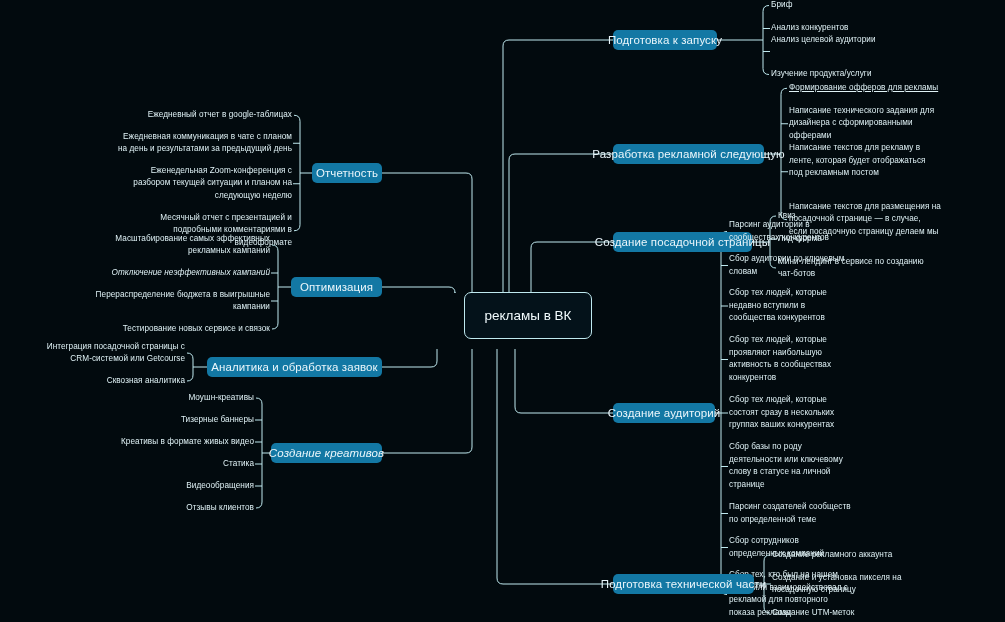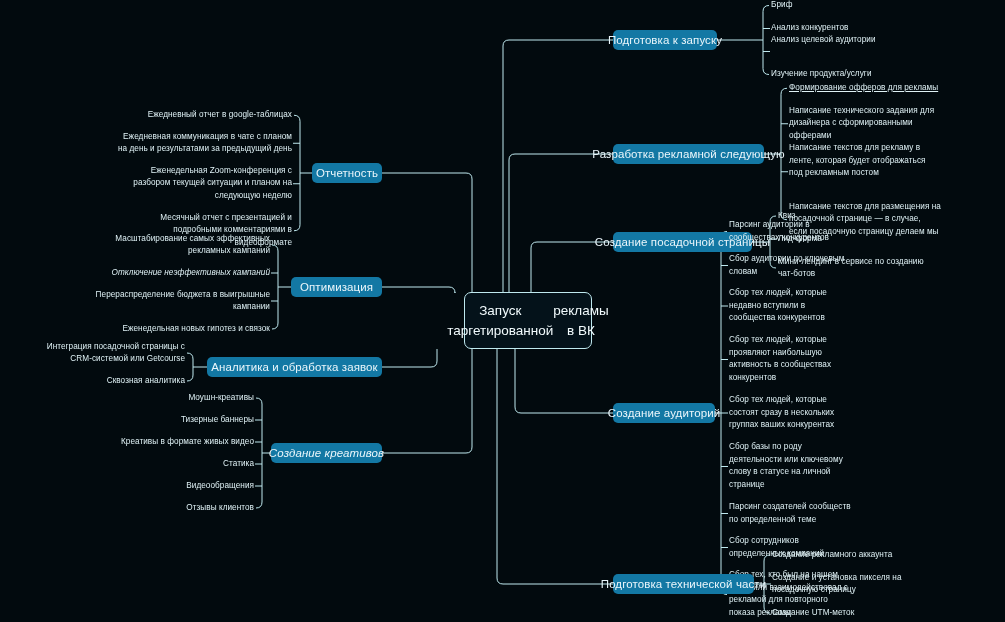--- a/index.html
+++ b/index.html
@@ -153,34 +153,33 @@
       <div class="leaf l" style="width: 175px; left: 117px; top: 108.75px;"><span>Ежедневный отчет в google-таблицах</span></div>
       <div class="leaf l" style="width: 175px; left: 117px; top: 130.75px;"><span>Ежедневная коммуникация в чате с планом на день и результатами за предыдущий день</span></div>
       <div class="leaf l" style="width: 175px; left: 117px; top: 164.75px;"><span>Еженедельная Zoom-конференция с разбором текущей ситуации и планом на следующую неделю</span></div>
       <div class="leaf l" style="width: 175px; left: 117px; top: 211.75px;"><span>Месячный отчет с презентацией и подробными комментариями в видеоформате</span></div>
       <div class="node" style="left: 291px; top: 277px; width: 91px; height: 20px;">
         <span>Оптимизация</span>
       </div>
       <div class="leaf l" style="width: 180px; left: 90px; top: 232.5px;"><span>Масштабирование самых эффективных рекламных кампаний</span></div>
       <div class="leaf l" style="width: 180px; left: 90px; top: 266.5px; font-style: italic;"><span>Отключение неэффективных кампаний</span></div>
       <div class="leaf l" style="width: 180px; left: 90px; top: 288.5px;"><span>Перераспределение бюджета в выигрышные кампании</span></div>
-      <div class="leaf l" style="width: 180px; left: 90px; top: 322.5px;"><span>Еженедельная новых гипотез и связок</span></div>
+      <div class="leaf l" style="width: 180px; left: 90px; top: 322.5px;"><span>Тестирование новых сервисе и связок</span></div>
       <div class="node" style="left: 207px; top: 357px; width: 175px; height: 20px;">
         <span>Аналитика и обработка заявок</span>
       </div>
       <div class="leaf l" style="width: 160px; left: 25px; top: 340.5px;"><span>Интеграция посадочной страницы с CRM-системой или Getcourse</span></div>
       <div class="leaf l" style="width: 160px; left: 25px; top: 374.5px;"><span>Сквозная аналитика</span></div>
       <div class="node" style="left: 271px; top: 443px; width: 111px; height: 20px; font-style: italic;">
         <span>Создание креативов</span>
       </div>
       <div class="leaf l" style="width: 170px; left: 84px; top: 391.5px;"><span>Моушн-креативы</span></div>
       <div class="leaf l" style="width: 170px; left: 84px; top: 413.5px;"><span>Тизерные баннеры</span></div>
       <div class="leaf l" style="width: 170px; left: 84px; top: 435.5px;"><span>Креативы в формате живых видео</span></div>
       <div class="leaf l" style="width: 170px; left: 84px; top: 457.5px;"><span>Статика</span></div>
       <div class="leaf l" style="width: 170px; left: 84px; top: 479.5px;"><span>Видеообращения</span></div>
       <div class="leaf l" style="width: 170px; left: 84px; top: 501.5px;"><span>Отзывы клиентов</span></div>
       <div class="root" style="left: 464px; top: 292px; width: 128px; min-height: 47px;">
-        <span>Запуск таргетированной</span>
         <br>
         <span>рекламы в ВК</span>
       </div>
     </div>
 </div>
 
 </body></html>

